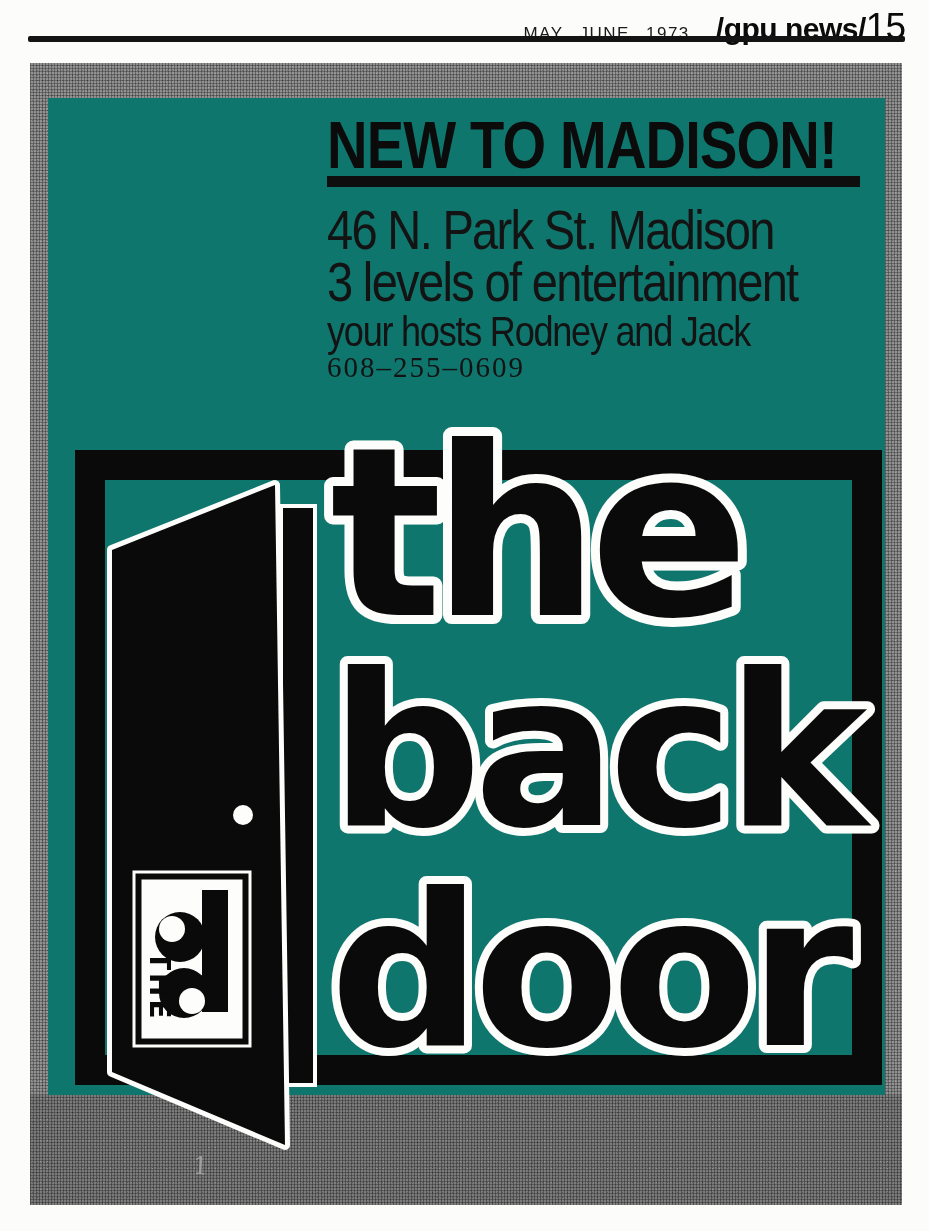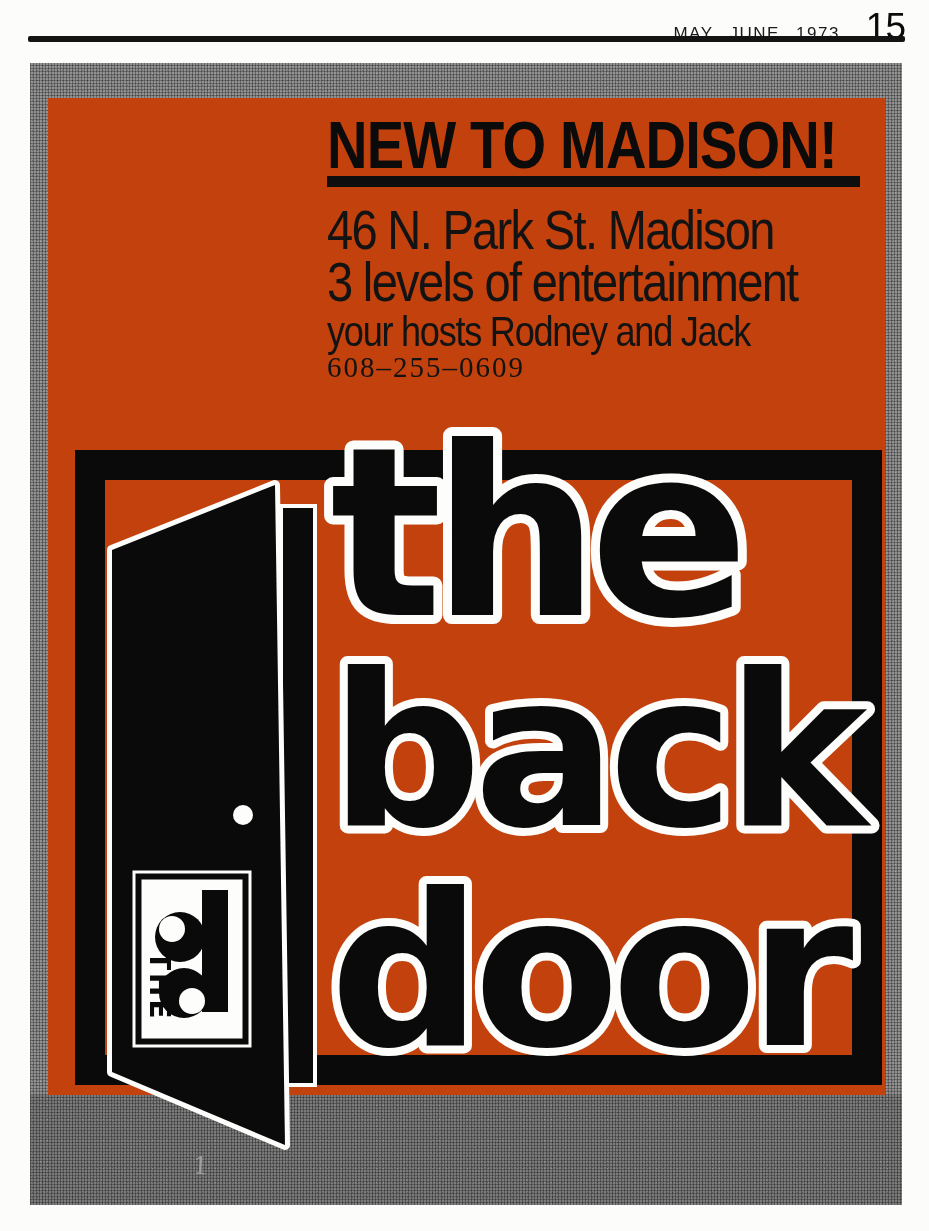--- a/index.html
+++ b/index.html
@@ -21,21 +21,21 @@
     font-size:30px;font-weight:bold;letter-spacing:-.5px;color:#0b0b0b;
   }
   .pagenum{
     font-size:37px;font-weight:normal;letter-spacing:-1px;color:#0b0b0b;
   }
   .header-rule{
     position:absolute;left:28px;top:36px;width:877px;height:6px;
     background:#141414;border-radius:2px;
   }
   
-  .ad{position:absolute;left:30px;top:63px;width:872px;height:1142px;background:#c2410c;}
+  .ad{position:absolute;left:30px;top:63px;width:872px;height:1142px;background:#0f766e;}
   .halftone{
     background-color:#868686;
     background-image:
       repeating-linear-gradient(0deg, rgba(15,15,15,.30) 0 1px, rgba(0,0,0,0) 1px 3px),
       repeating-linear-gradient(90deg, rgba(20,20,20,.28) 0 1px, rgba(250,250,250,.10) 1px 3px),
       radial-gradient(rgba(0,0,0,.32) 18%, rgba(0,0,0,0) 20%),
       radial-gradient(rgba(255,255,255,.20) 14%, rgba(255,255,255,0) 16%);
     background-size:3px 3px,3px 3px,5px 5px,7px 7px;
   }
   .halftone-dark{background-color:#6d6d6d;}
@@ -69,20 +69,21 @@
     opacity:.85;transform:rotate(3deg);font-family:"DejaVu Serif",serif;
   }
 </style>
 </head>
 <body>
 
 <div class="page">
 
   <div class="masthead-row">
     <span class="issue-date">MAY JUNE 1973</span>
+    <span class="masthead">/gpu news/</span>
     <span class="pagenum">15</span>
   </div>
   <div class="header-rule"></div>
 
   <div class="ad">
 
     <div class="b-top halftone"></div>
     <div class="b-left halftone"></div>
     <div class="b-right halftone"></div>
     <div class="b-bottom halftone halftone-dark"></div>

